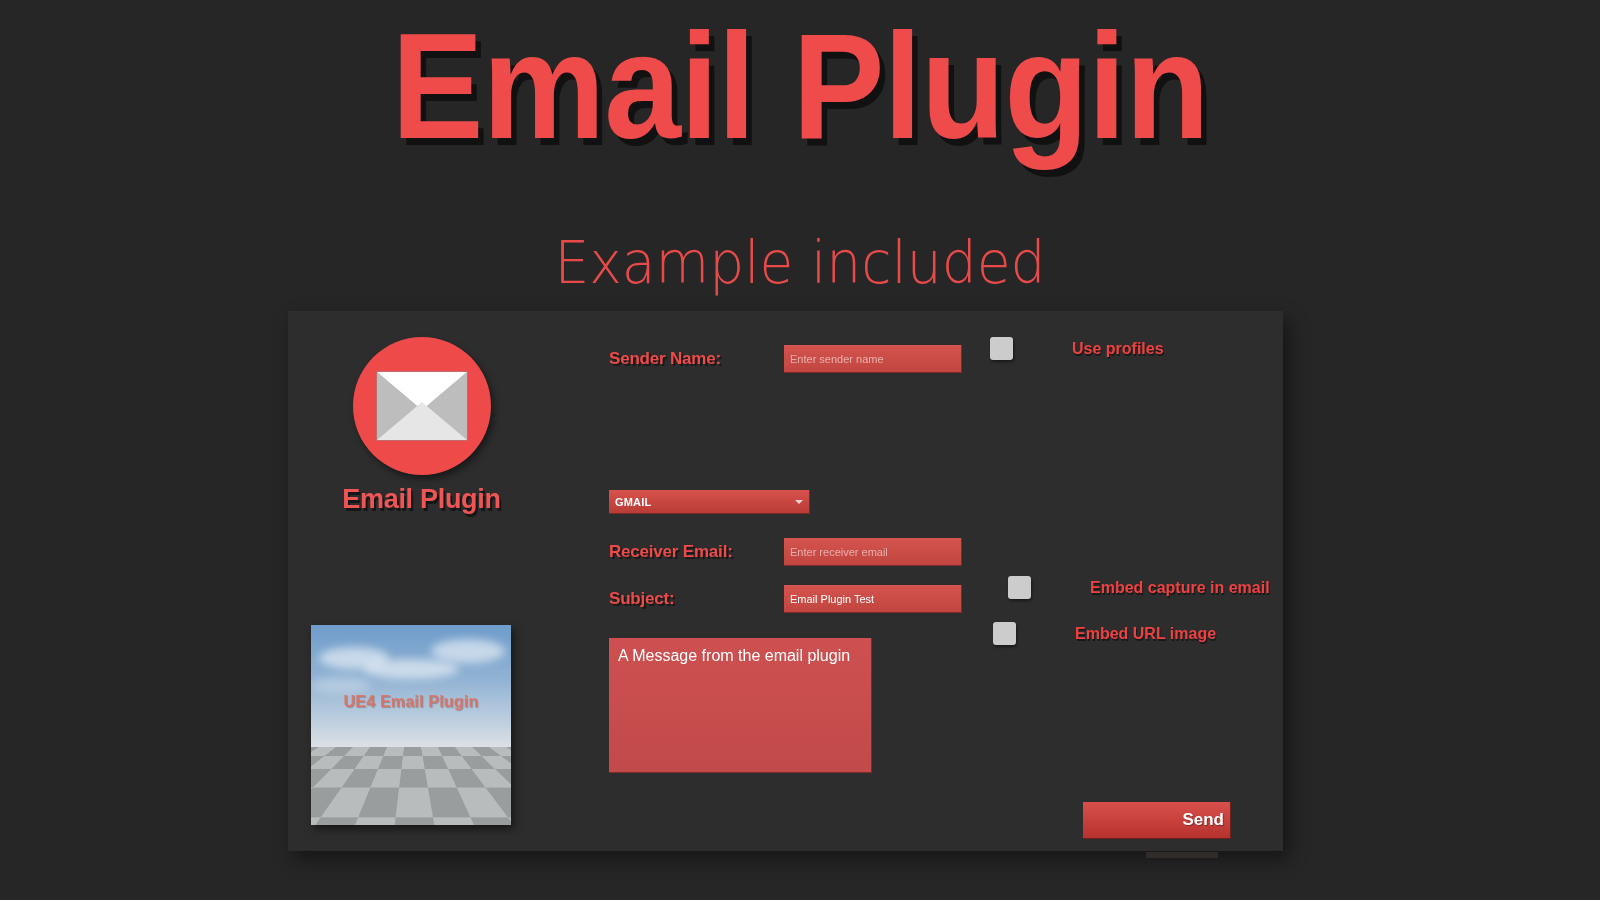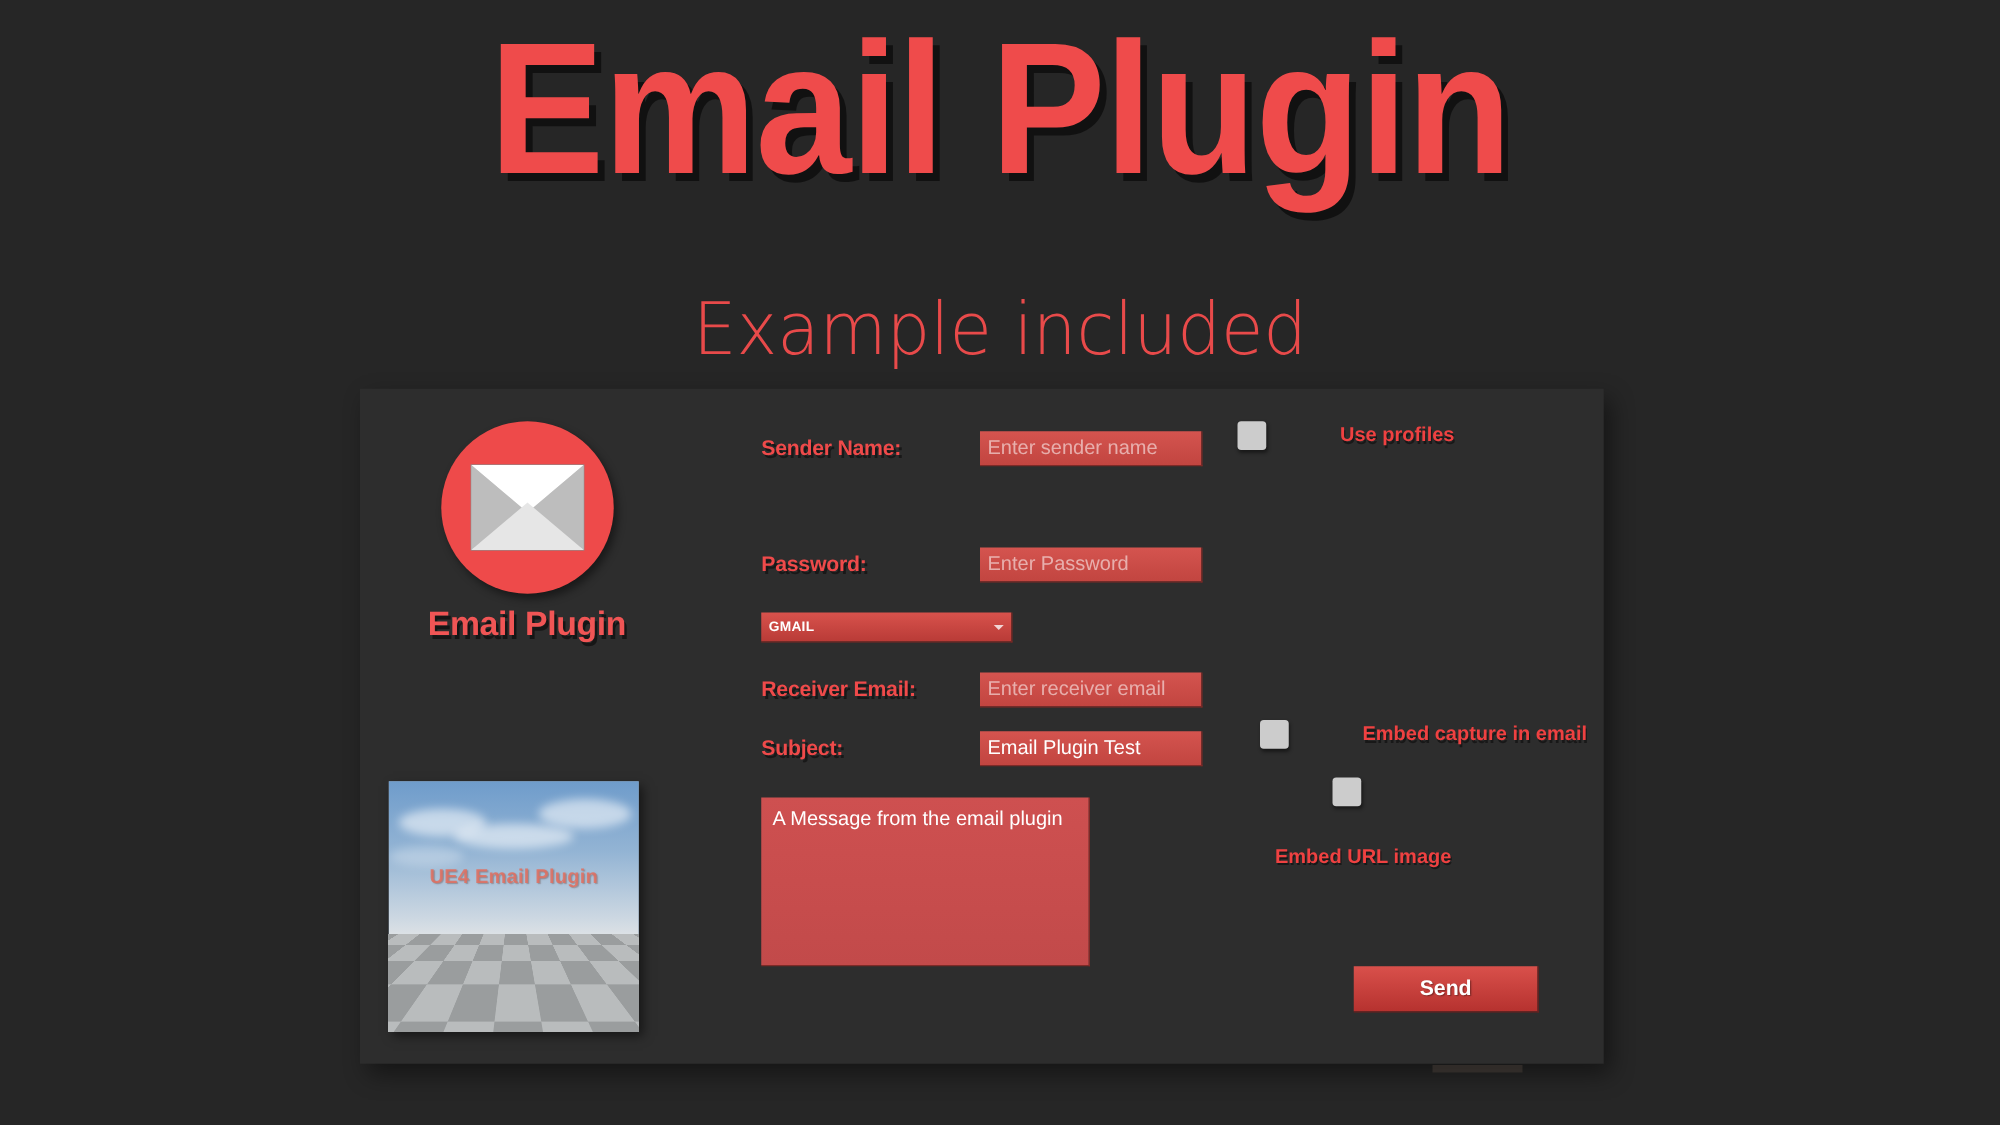--- a/index.html
+++ b/index.html
@@ -157,21 +157,21 @@
   .text-field {
     width: 178px;
     height: 28px;
     box-sizing: border-box;
     background: linear-gradient(180deg, #d4544f 0%, #c24540 100%);
     border: none;
     border-bottom: 1px solid #7e2a27;
     border-right: 1px solid #7e2a27;
     padding: 0 6px;
     font-family: "Liberation Sans", sans-serif;
-    font-size: 16px;
+    font-size: 11px;
     color: #ffffff;
     outline: none;
   }
   .text-field::placeholder {
     color: rgba(255,255,255,0.55);
   }
 
   #provider-select-row {
     position: absolute;
     left: 321px;
@@ -252,33 +252,34 @@
     font-weight: bold;
     color: #ef4141;
     text-shadow: 1px 2px 0 rgba(0,0,0,0.45);
     white-space: nowrap;
   }
 
   
   #send-button {
     position: absolute;
     left: 795px;
-    top: 462px;
+    top: 491px;
     width: 148px;
     height: 37px;
     background: linear-gradient(180deg, #d9504b 0%, #b6322f 100%);
     border: none;
     border-bottom: 1px solid #6d211f;
     border-right: 1px solid #6d211f;
     color: #ffffff;
     font-family: "Liberation Sans", sans-serif;
     font-size: 17px;
     font-weight: bold;
     cursor: pointer;
     text-shadow: 1px 1px 1px rgba(0,0,0,0.35);
+    text-align: right;
   }
   #panel-footer-sliver {
     position: absolute;
     left: 858px;
     top: 541px;
     width: 72px;
     height: 6px;
     background: #3a332f;
     opacity: 0.7;
   }
@@ -319,24 +320,20 @@
     <div class="floor"></div>
     <div id="preview-label">UE4 Email Plugin</div>
   </div>
 
   <div class="form-row" style="top:34px;">
     <span class="field-label">Sender Name:</span>
     <input class="text-field" type="text" placeholder="Enter sender name" value="" style="">
   </div>
 
 
-  <div class="form-row" style="top:127px;">
-    <span class="field-label">Password:</span>
-    <input class="text-field" type="text" placeholder="Enter Password" value="" style="">
-  </div>
 
   <div id="provider-select-row">
     <div id="provider-select">
       <span id="provider-value">GMAIL</span>
       <span id="provider-caret"></span>
     </div>
   </div>
 
   <div class="form-row" style="top:274px;">
     <span class="field-label">Subject:</span>
@@ -358,21 +355,21 @@
   </div>
 
 
   <div class="check-row" style="left:705px; top:265px;padding-left:15px;">
     <span class="checkbox">
       
     </span>
     <span class="check-label">Embed capture in email</span>
   </div>
 
-  <div class="check-row" style="left:705px; top:311px;flex-direction:column;">
+  <div class="check-row" style="left:705px; top:311px;">
     <span class="checkbox">
       
     </span>
     <span class="check-label">Embed URL image</span>
   </div>
 
   <button id="send-button">Send</button>
   <div id="panel-footer-sliver"></div>
 </div>
 

